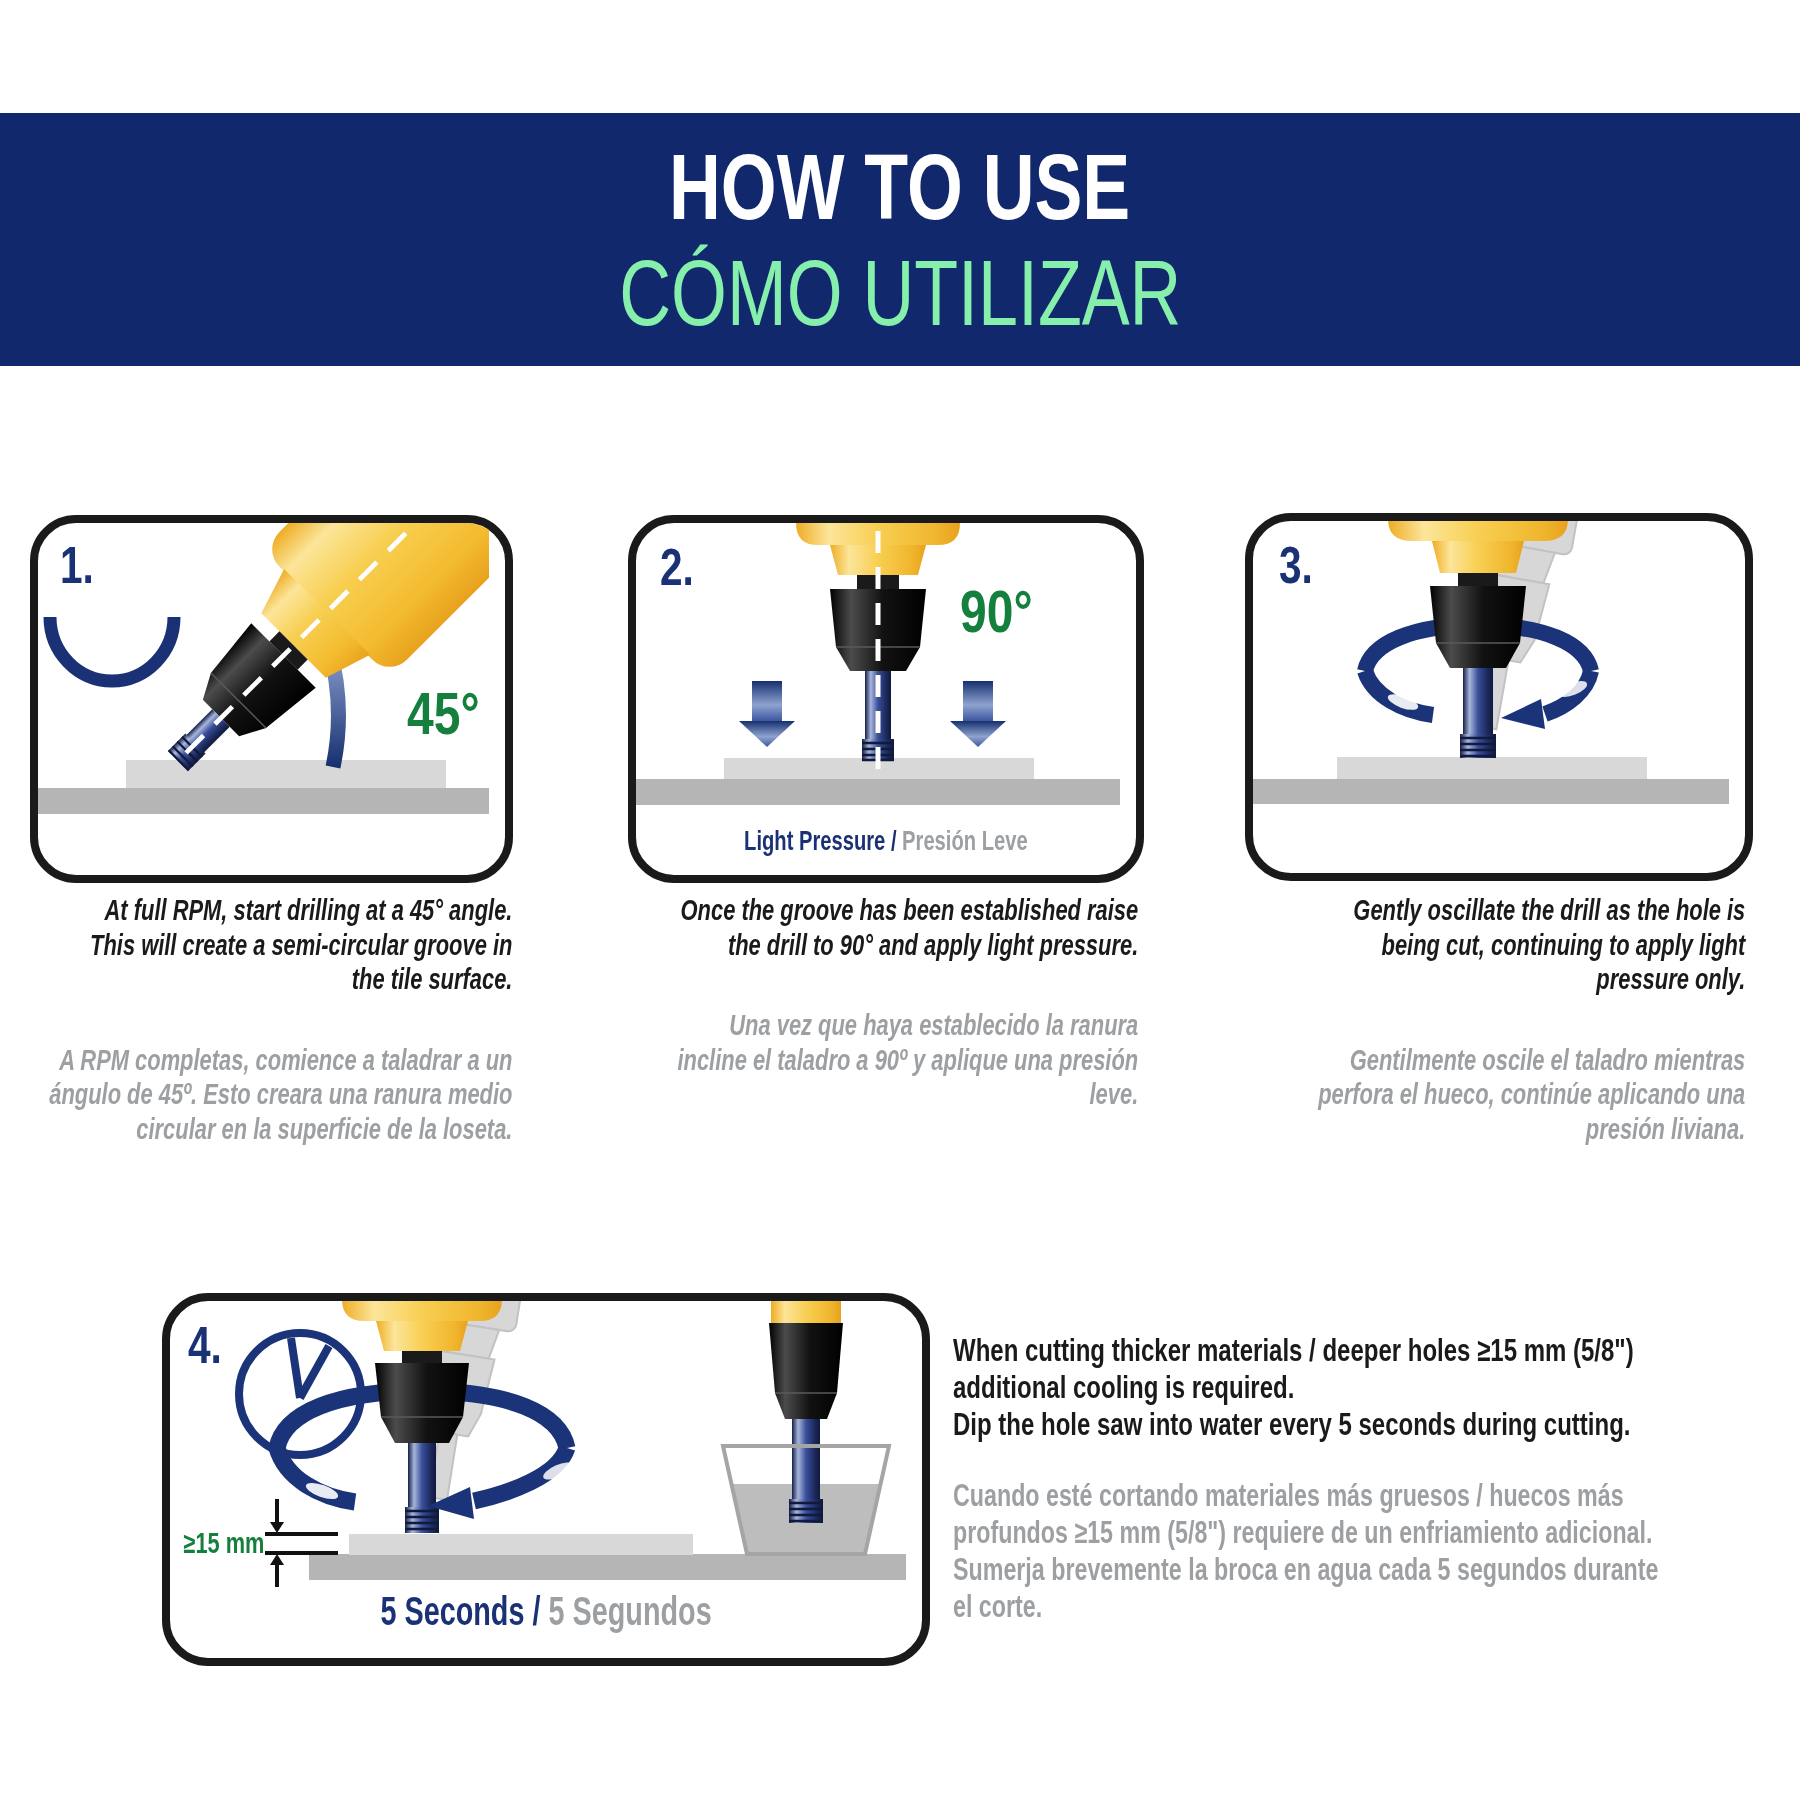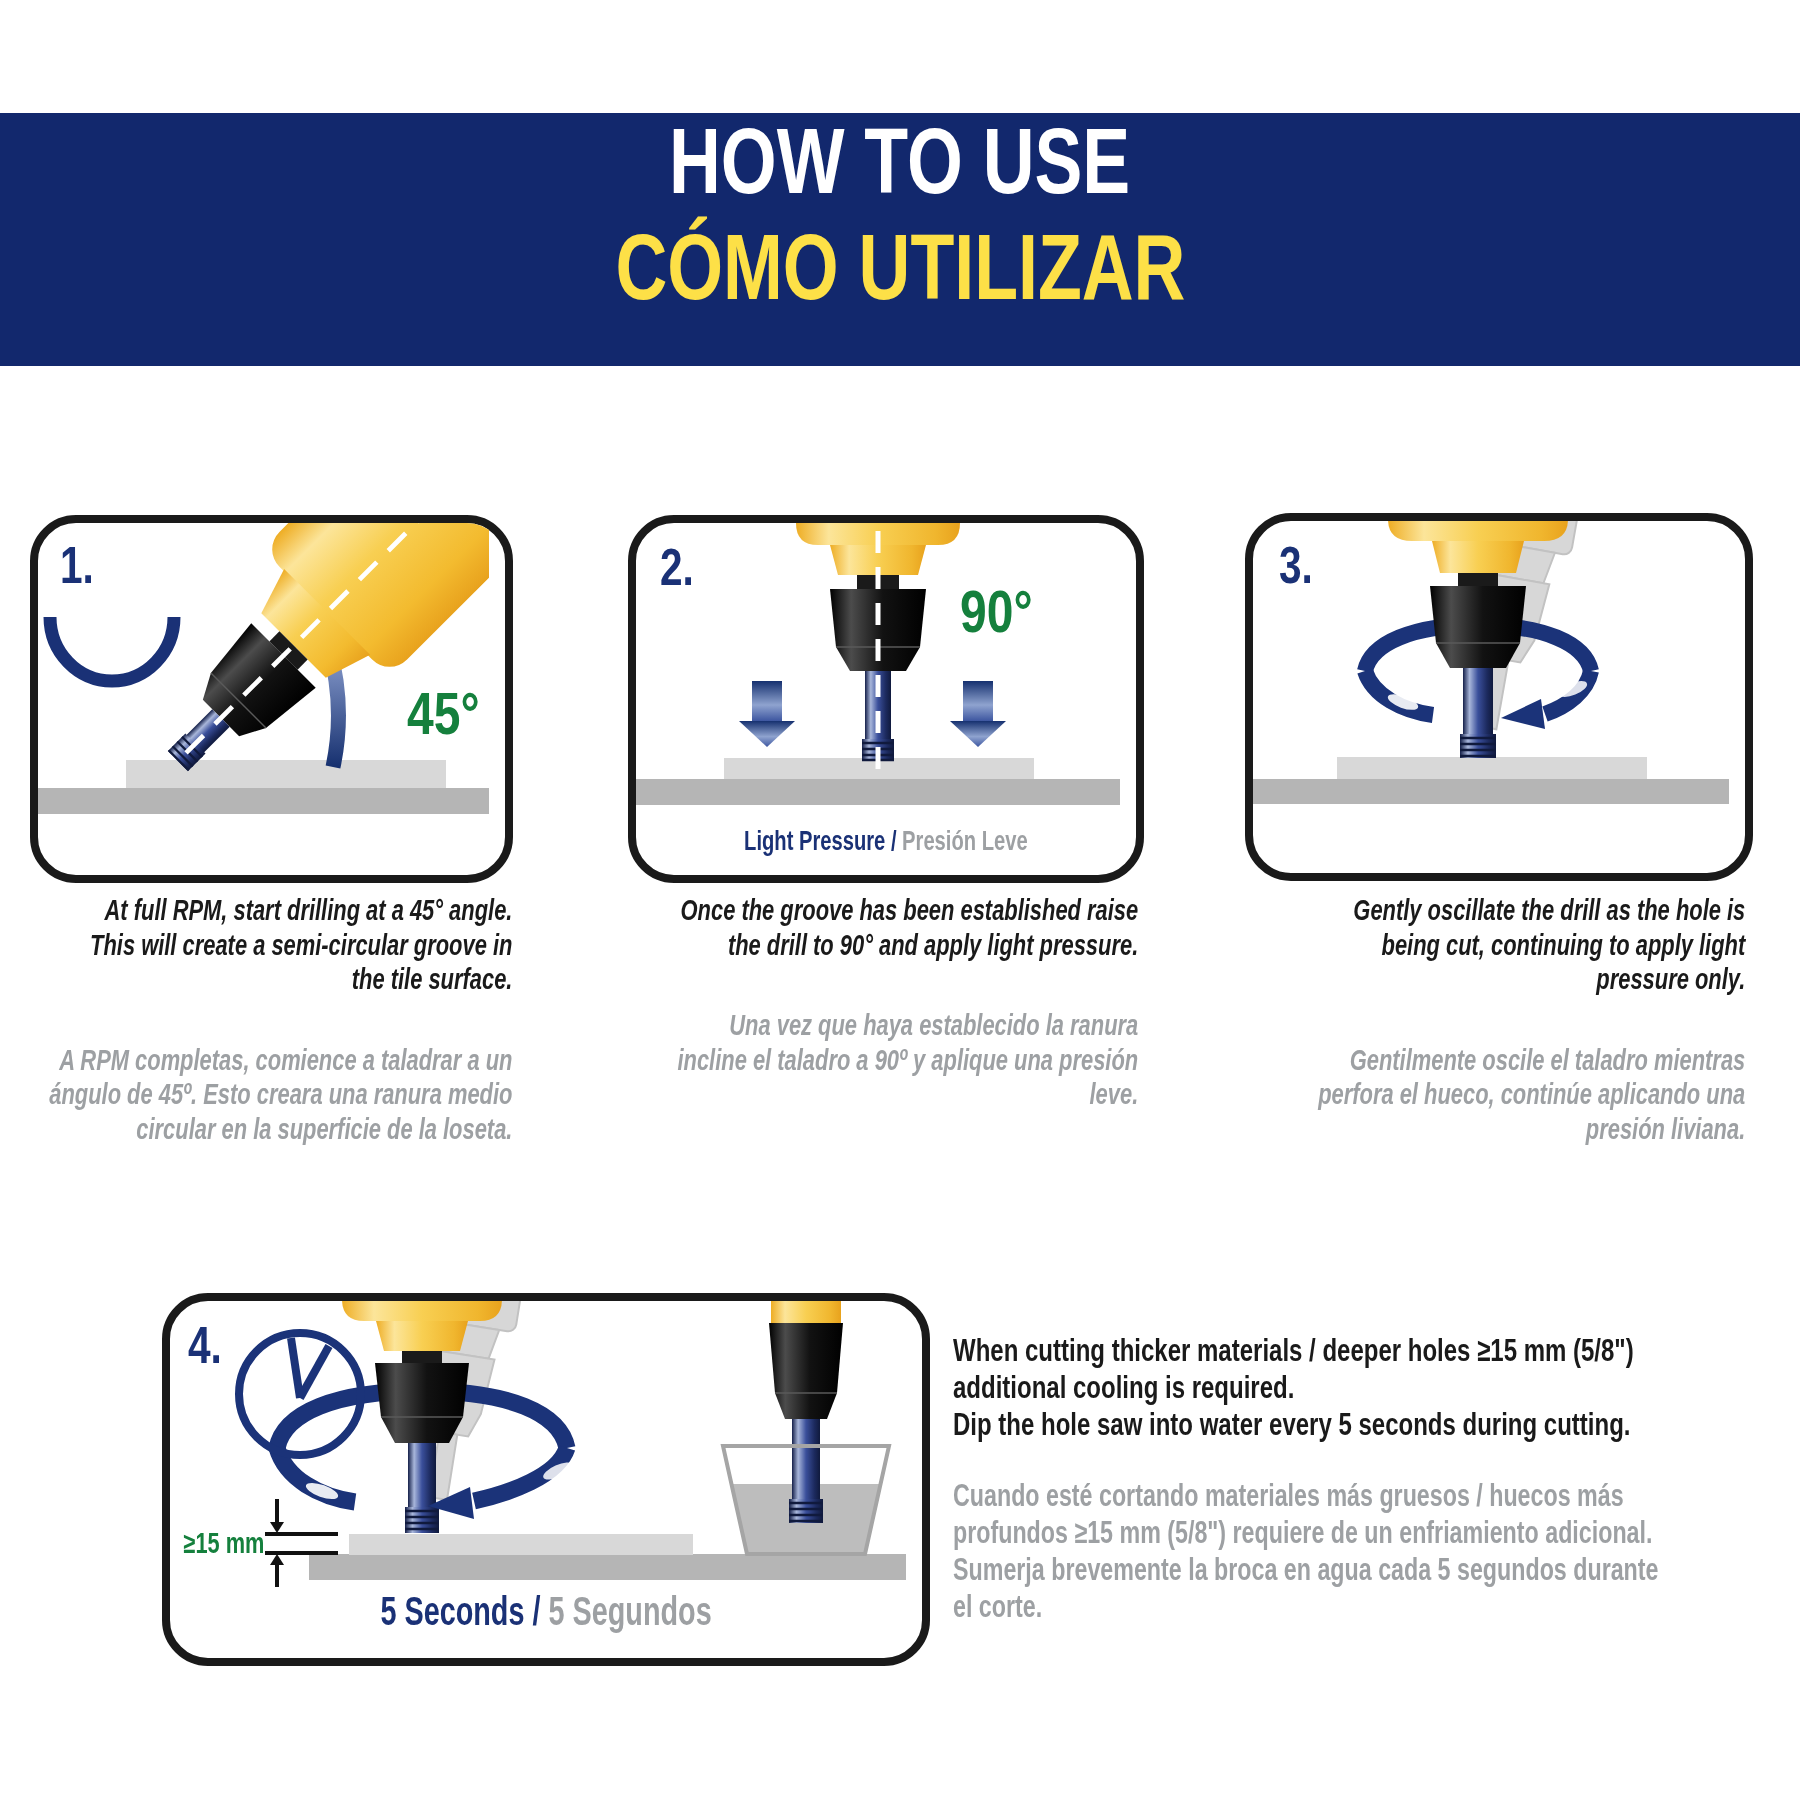--- a/index.html
+++ b/index.html
@@ -1,22 +1,22 @@
 <!DOCTYPE html>
 <html><head>
 <meta charset="utf-8">
 <style>
   html,body{margin:0;padding:0;background:#fff;}
   .canvas{position:relative;width:1800px;height:1800px;background:#ffffff;overflow:hidden;
           font-family:"Liberation Sans",sans-serif;}
   
   .banner{position:absolute;left:0;top:113px;width:1800px;height:253px;background:#12286d;
-          display:flex;flex-direction:column;align-items:center;justify-content:flex-start;gap:10px;}
+          display:flex;flex-direction:column;align-items:center;justify-content:center;gap:10px;}
   .banner .t1{font-size:92px;font-weight:bold;color:#ffffff;line-height:96px;}
-  .banner .t2{font-size:92px;font-weight:bold;color:#fde047;line-height:96px;}
+  .banner .t2{font-size:92px;font-weight:normal;color:#86efac;line-height:96px;}
   
   .cond{display:inline-block;white-space:nowrap;transform-origin:50% 50%;}
   .c78{transform:scaleX(.78);} .c75{transform:scaleX(.75);} .c72{transform:scaleX(.72);} .c8{transform:scaleX(.8);}
   .oL{transform-origin:0 50%;}
   
   .card{position:absolute;background:#fff;border:8px solid #1a1a1a;border-radius:46px;overflow:hidden;}
   .card svg{position:absolute;left:0;top:0;}
   .stepnum{position:absolute;font-size:52px;font-weight:bold;color:#1a3176;z-index:5;}
   .anglelab{position:absolute;font-size:60px;font-weight:bold;color:#15803d;text-align:center;z-index:5;}
   .caption{position:absolute;left:0;width:100%;text-align:center;font-weight:bold;z-index:5;}

